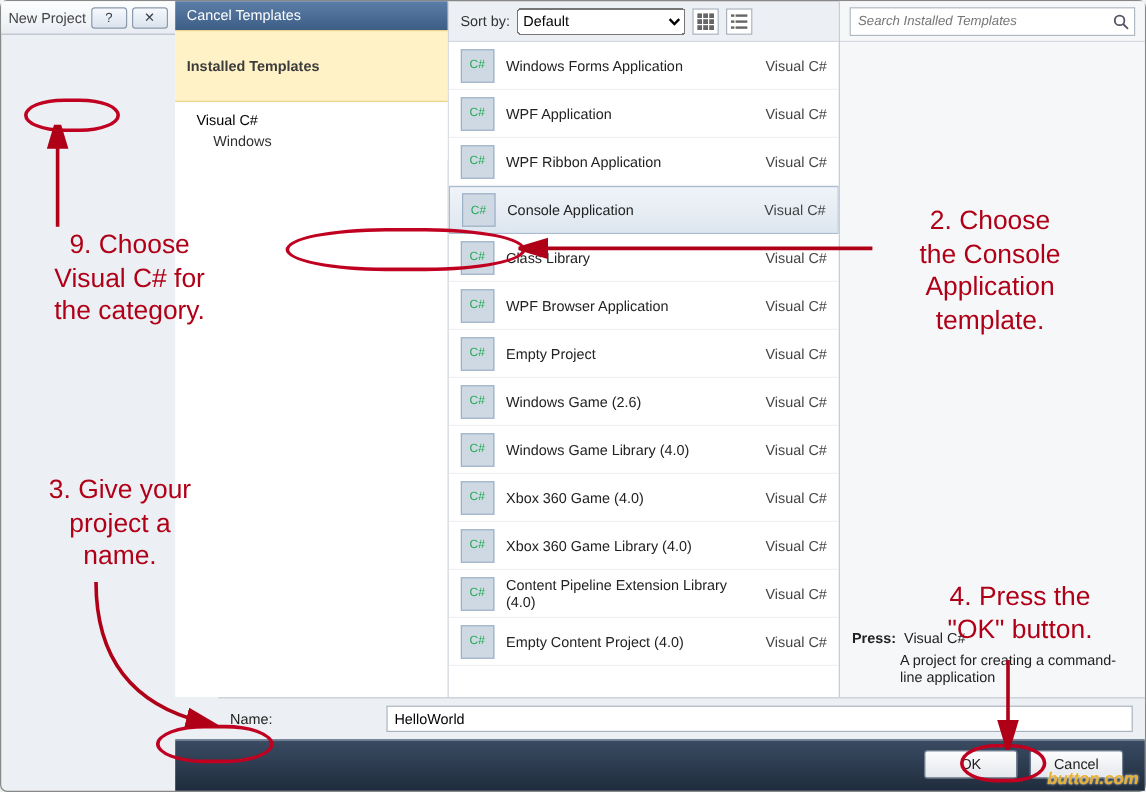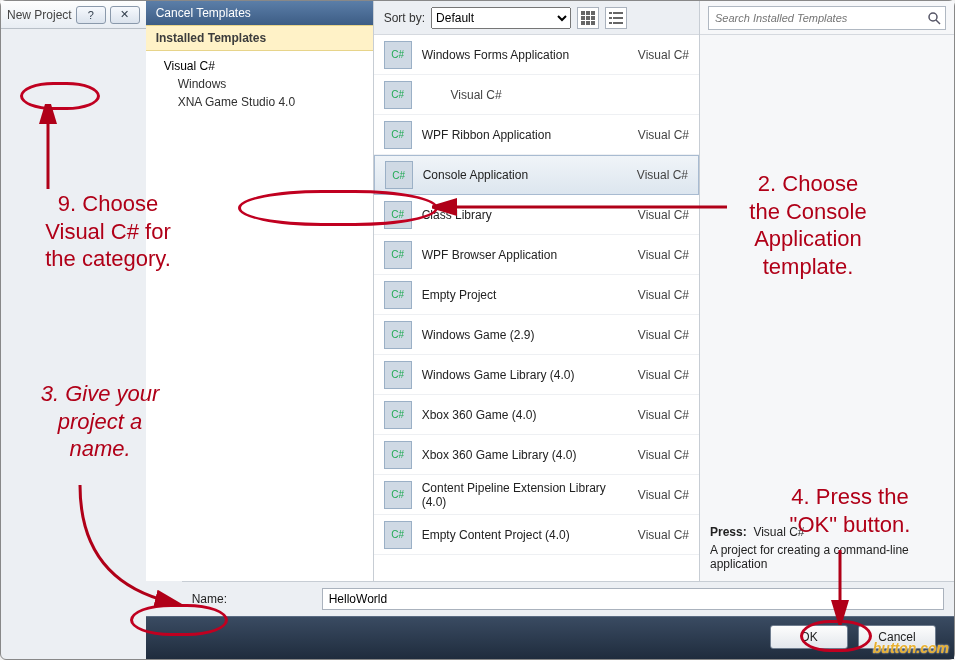--- a/index.html
+++ b/index.html
@@ -5,21 +5,21 @@
   * { box-sizing: border-box; font-family: "Segoe UI", Tahoma, sans-serif; }
   body { margin:0; width:955px; height:660px; background:#f0f0f0; position:relative; overflow:hidden; }
   .window { width:955px; height:660px; border:1px solid #888; border-radius:6px; background:#eceff3; position:relative; display:flex; flex-direction:row; }
   .titlebar { height:28px; background:linear-gradient(#fdfefe,#e8edf3); border-bottom:1px solid #b8bfc7; display:flex; align-items:center; padding:0 6px; font-size:12px; color:#444; }
   .titlebar .title { flex:1; }
   .winbtn { width:30px; height:18px; border:1px solid #8a99ab; border-radius:3px; background:linear-gradient(#f6f9fd,#dbe3ed); margin-left:4px; display:flex; align-items:center; justify-content:center; font-size:11px; color:#34404e; }
   .body { flex:1; display:flex; flex-direction:column; }
   .mainrow { flex:1; display:flex; min-height:0; }
   .sidebar { width:228px; background:#fff; border-right:1px solid #c7cdd4; display:flex; flex-direction:column; font-size:12px; }
   .sidehdr { background:linear-gradient(#5b7ea8,#3d5d85); color:#fff; padding:5px 10px; font-size:12px; }
-  .sidesel { background:#fff2c7; border-bottom:1px solid #e7d48a; border-top:1px solid #e7d48a; padding:5px 10px; font-weight:bold; color:#3c3c3c; }
+  .sidesel { background:#fff2c7; border-bottom:1px solid #e7d48a; border-top:1px solid #e7d48a; padding:22px 10px; font-weight:bold; color:#3c3c3c; }
   .tree { padding:6px 6px 6px 18px; background:#fff; }
   .tree div { padding:2px 0; color:#303030; }
   .tree .sel { display:inline-block; color:#000; }
   .centercol { flex:1; display:flex; flex-direction:column; min-width:0; }
   .sortbar { height:34px; display:flex; align-items:center; padding:4px 10px; gap:6px; font-size:12px; color:#333; border-bottom:1px solid #d5d9df; }
   .sortbar select { width:140px; height:22px; font-size:12px; }
   .iconbtn { width:22px; height:22px; border:1px solid #aab2bd; background:#fff; display:flex; align-items:center; justify-content:center; }
   .iconbtn svg { width:14px; height:14px; }
   .listwrap { flex:1; overflow-y:auto; background:#fff; }
   .tmpl { display:flex; align-items:center; height:40px; padding:0 10px; border-bottom:1px solid #eef0f3; font-size:12px; color:#222; }
@@ -58,21 +58,20 @@
 
   <div class="body">
     <div class="mainrow">
 
       <div class="sidebar">
         <div class="sidehdr">Cancel Templates</div>
         <div class="sidesel">Installed Templates</div>
         <div class="tree">
           <div class="sel">Visual C#</div>
           <div style="padding-left:14px;">Windows</div>
-          <div style="padding-left:14px;">XNA Game Studio 4.0</div>
         </div>
       </div>
 
       <div class="centercol">
         <div class="sortbar">
           <span>Sort by:</span>
           <select>
             <option>Default</option>
           </select>
           <div class="iconbtn" title="icons">
@@ -100,20 +99,21 @@
           </div>
         </div>
         <div class="listwrap" id="template-list">
             <div class="tmpl">
               <div class="ticon">C#</div>
               <div class="tname">Windows Forms Application</div>
               <div class="tlang">Visual C#</div>
             </div>
             <div class="tmpl">
               <div class="ticon">C#</div>
+              <div class="tname">WPF Application</div>
               <div class="tlang">Visual C#</div>
             </div>
             <div class="tmpl">
               <div class="ticon">C#</div>
               <div class="tname">WPF Ribbon Application</div>
               <div class="tlang">Visual C#</div>
             </div>
             <div class="tmpl selected">
               <div class="ticon">C#</div>
               <div class="tname">Console Application</div>
@@ -129,21 +129,21 @@
               <div class="tname">WPF Browser Application</div>
               <div class="tlang">Visual C#</div>
             </div>
             <div class="tmpl">
               <div class="ticon">C#</div>
               <div class="tname">Empty Project</div>
               <div class="tlang">Visual C#</div>
             </div>
             <div class="tmpl">
               <div class="ticon">C#</div>
-              <div class="tname">Windows Game (2.9)</div>
+              <div class="tname">Windows Game (2.6)</div>
               <div class="tlang">Visual C#</div>
             </div>
             <div class="tmpl">
               <div class="ticon">C#</div>
               <div class="tname">Windows Game Library (4.0)</div>
               <div class="tlang">Visual C#</div>
             </div>
             <div class="tmpl">
               <div class="ticon">C#</div>
               <div class="tname">Xbox 360 Game (4.0)</div>
@@ -174,21 +174,21 @@
             <span class="sicon">
               <svg width="14" height="14" viewBox="0 0 14 14">
                   <circle cx="6" cy="6" r="4" fill="none" stroke="#556" stroke-width="1.5"></circle>
                   <line x1="9" y1="9" x2="13" y2="13" stroke="#556" stroke-width="1.5"></line>
                 </svg>
             </span>
           </div>
         </div>
         <div class="detail">
           <div><strong>Press:</strong>&nbsp;&nbsp;<span>Visual C#</span></div>
-          <div style="margin-top:4px;">A project for creating a command-line application</div>
+          <div style="margin-top:4px;margin-left:40px;">A project for creating a command-line application</div>
         </div>
       </div>
     </div>
 
     <div class="bottom">
       <div class="namebar">
         <label>Name:</label>
         <input value="HelloWorld" style="">
       </div>
       <div class="btnrow">
@@ -233,23 +233,23 @@
       <marker id="ah4" markerWidth="10" markerHeight="10" refX="5" refY="3" orient="auto">
         <path d="M0,0 L10,3 L0,6 Z" fill="#b00018"></path>
       </marker>
     </defs>
     <line x1="12" y1="5" x2="12" y2="70" stroke="#b00018" stroke-width="3" marker-end="url(#ah4)"></line>
   </svg>
 
 <div class="ann" style="left: 18px; top: 190px; width: 180px; white-space: pre-line;">9. Choose
 Visual C# for
 the category.</div>
-<div class="ann" style="left: 708px; top: 170px; width: 200px; white-space: pre-line;">2. Choose
+<div class="ann" style="left: 725px; top: 170px; width: 200px; white-space: pre-line;">2. Choose
 the Console
 Application
 template.</div>
-<div class="ann" style="left: 15px; top: 380px; width: 170px; white-space: pre-line; font-style: italic;">3. Give your
+<div class="ann" style="left: 15px; top: 394px; width: 170px; white-space: pre-line;">3. Give your
 project a
 name.</div>
 <div class="ann" style="left: 760px; top: 483px; width: 180px; white-space: pre-line;">4. Press the
 "OK" button.</div>
 
 <div style="position:absolute; right:6px; bottom:4px; font-size:14px; color:#e8b030; font-style:italic; font-weight:bold; text-shadow:0 0 2px #fff;">button.com</div>
 
 </body></html>

